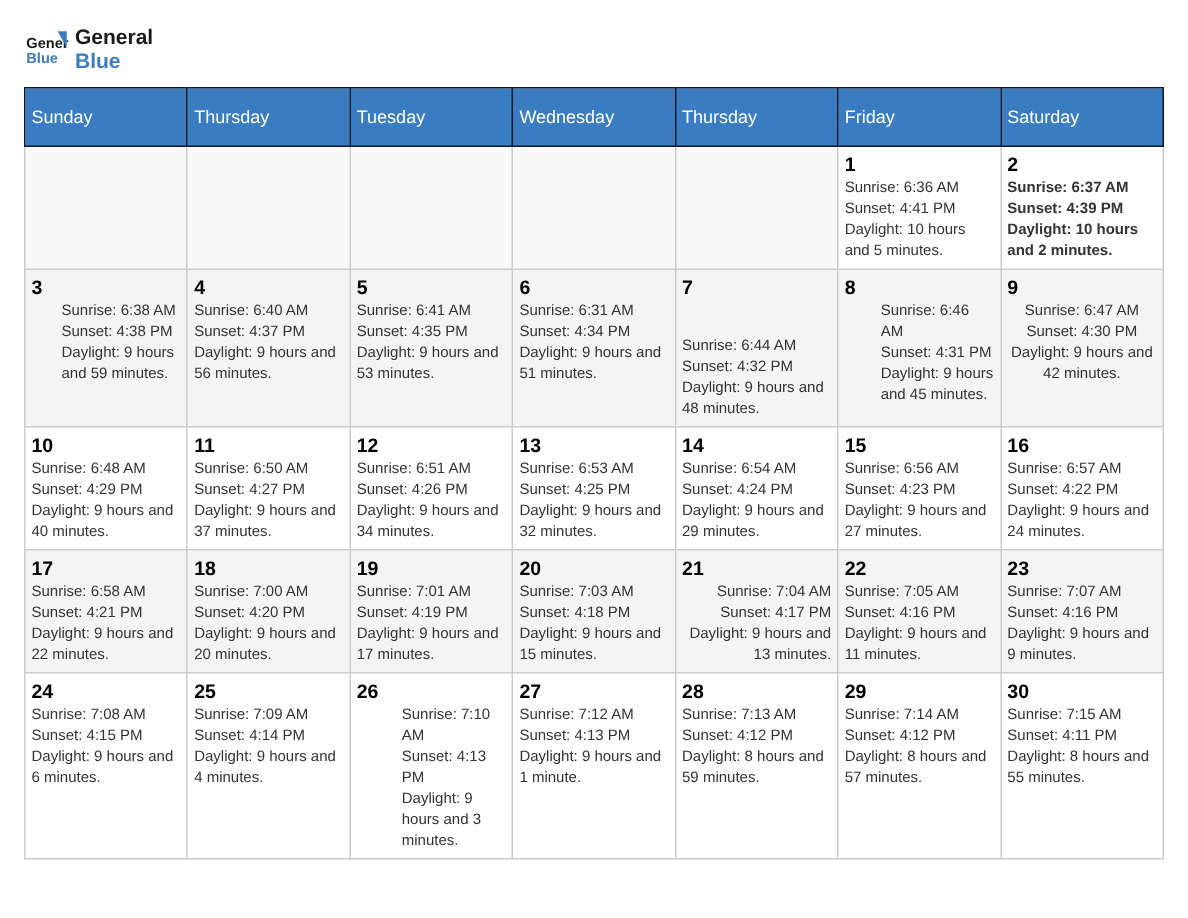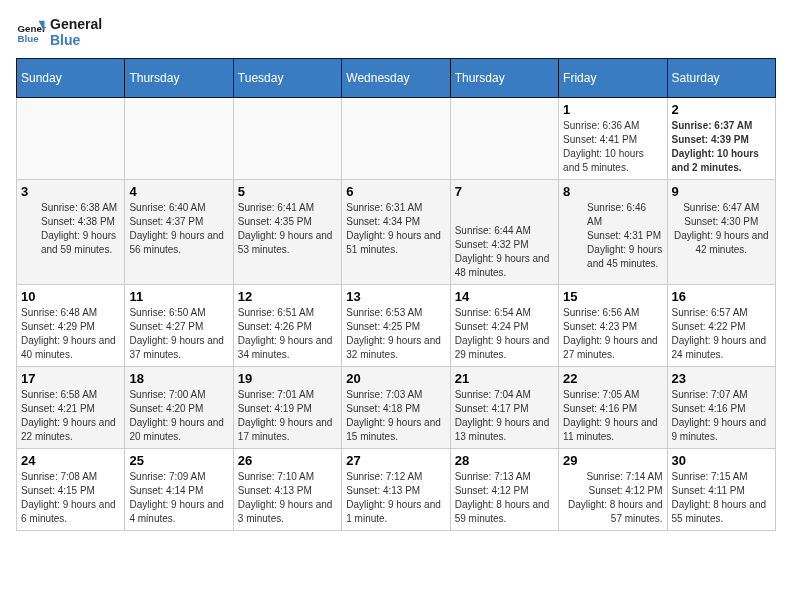--- a/index.html
+++ b/index.html
@@ -235,21 +235,21 @@
 Daylight: 9 hours and 17 minutes.</div>
         </td>
         <td>
           <div class="day-number">20</div>
           <div class="day-info" style="white-space: pre-line;">Sunrise: 7:03 AM
 Sunset: 4:18 PM
 Daylight: 9 hours and 15 minutes.</div>
         </td>
         <td>
           <div class="day-number">21</div>
-          <div class="day-info" style="white-space: pre-line;">Sunrise: 7:04 AM
+          <div class="day-info" style="white-space: pre-line; text-align: right;">Sunrise: 7:04 AM
 Sunset: 4:17 PM
 Daylight: 9 hours and 13 minutes.</div>
         </td>
         <td>
           <div class="day-number">22</div>
           <div class="day-info" style="white-space: pre-line;">Sunrise: 7:05 AM
 Sunset: 4:16 PM
 Daylight: 9 hours and 11 minutes.</div>
         </td>
         <td>
@@ -267,39 +267,39 @@
 Daylight: 9 hours and 6 minutes.</div>
         </td>
         <td>
           <div class="day-number">25</div>
           <div class="day-info" style="white-space: pre-line;">Sunrise: 7:09 AM
 Sunset: 4:14 PM
 Daylight: 9 hours and 4 minutes.</div>
         </td>
         <td>
           <div class="day-number">26</div>
-          <div class="day-info" style="white-space: pre-line;">Sunrise: 7:10 AM
+          <div class="day-info" style="white-space: pre-line; margin-left: 30px;">Sunrise: 7:10 AM
 Sunset: 4:13 PM
 Daylight: 9 hours and 3 minutes.</div>
         </td>
         <td>
           <div class="day-number">27</div>
           <div class="day-info" style="white-space: pre-line;">Sunrise: 7:12 AM
 Sunset: 4:13 PM
 Daylight: 9 hours and 1 minute.</div>
         </td>
         <td>
           <div class="day-number">28</div>
           <div class="day-info" style="white-space: pre-line;">Sunrise: 7:13 AM
 Sunset: 4:12 PM
 Daylight: 8 hours and 59 minutes.</div>
         </td>
         <td>
           <div class="day-number">29</div>
-          <div class="day-info" style="white-space: pre-line; text-align: right;">Sunrise: 7:14 AM
+          <div class="day-info" style="white-space: pre-line;">Sunrise: 7:14 AM
 Sunset: 4:12 PM
 Daylight: 8 hours and 57 minutes.</div>
         </td>
         <td>
           <div class="day-number">30</div>
           <div class="day-info" style="white-space: pre-line;">Sunrise: 7:15 AM
 Sunset: 4:11 PM
 Daylight: 8 hours and 55 minutes.</div>
         </td>
       </tr>

